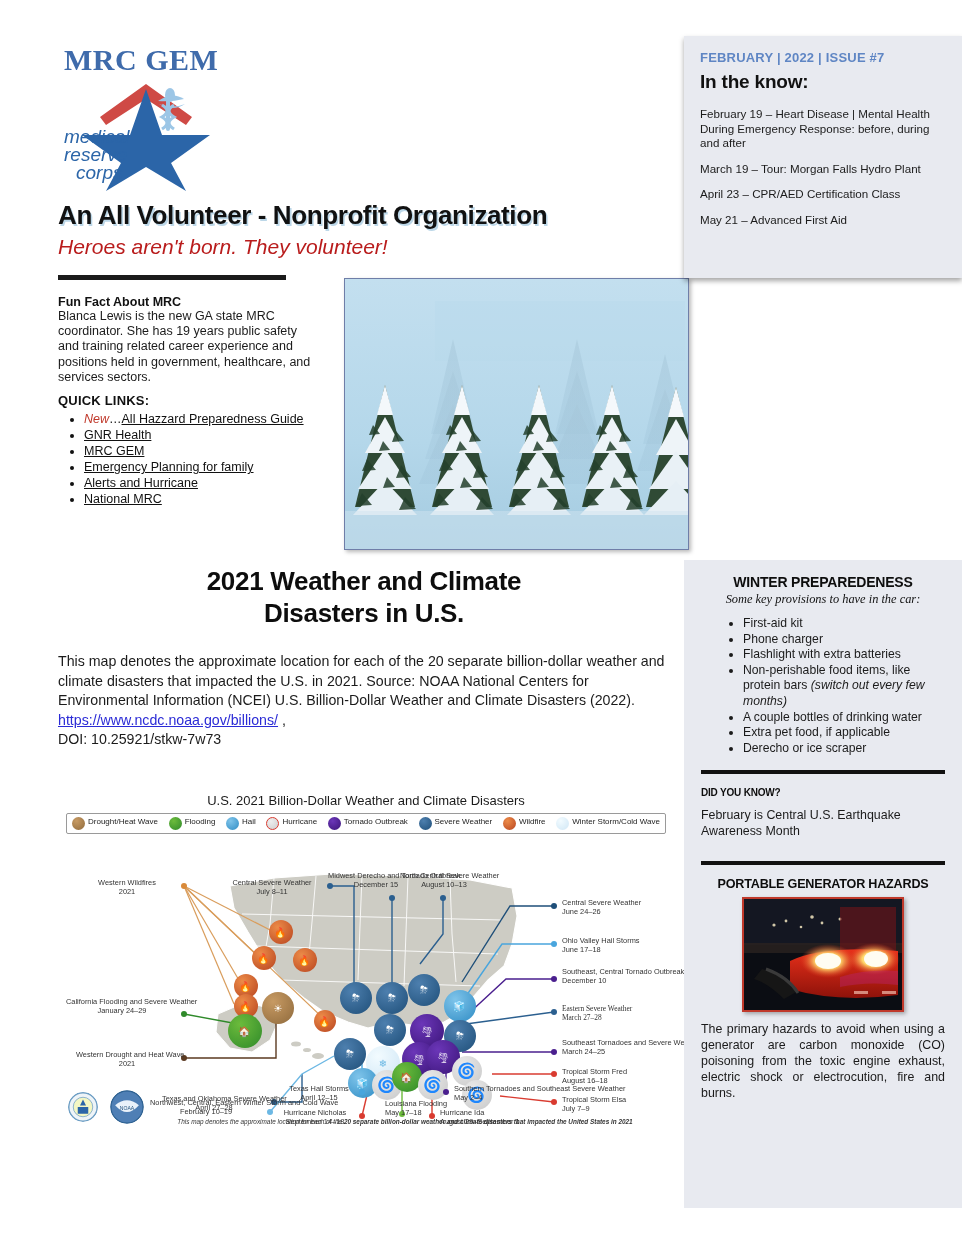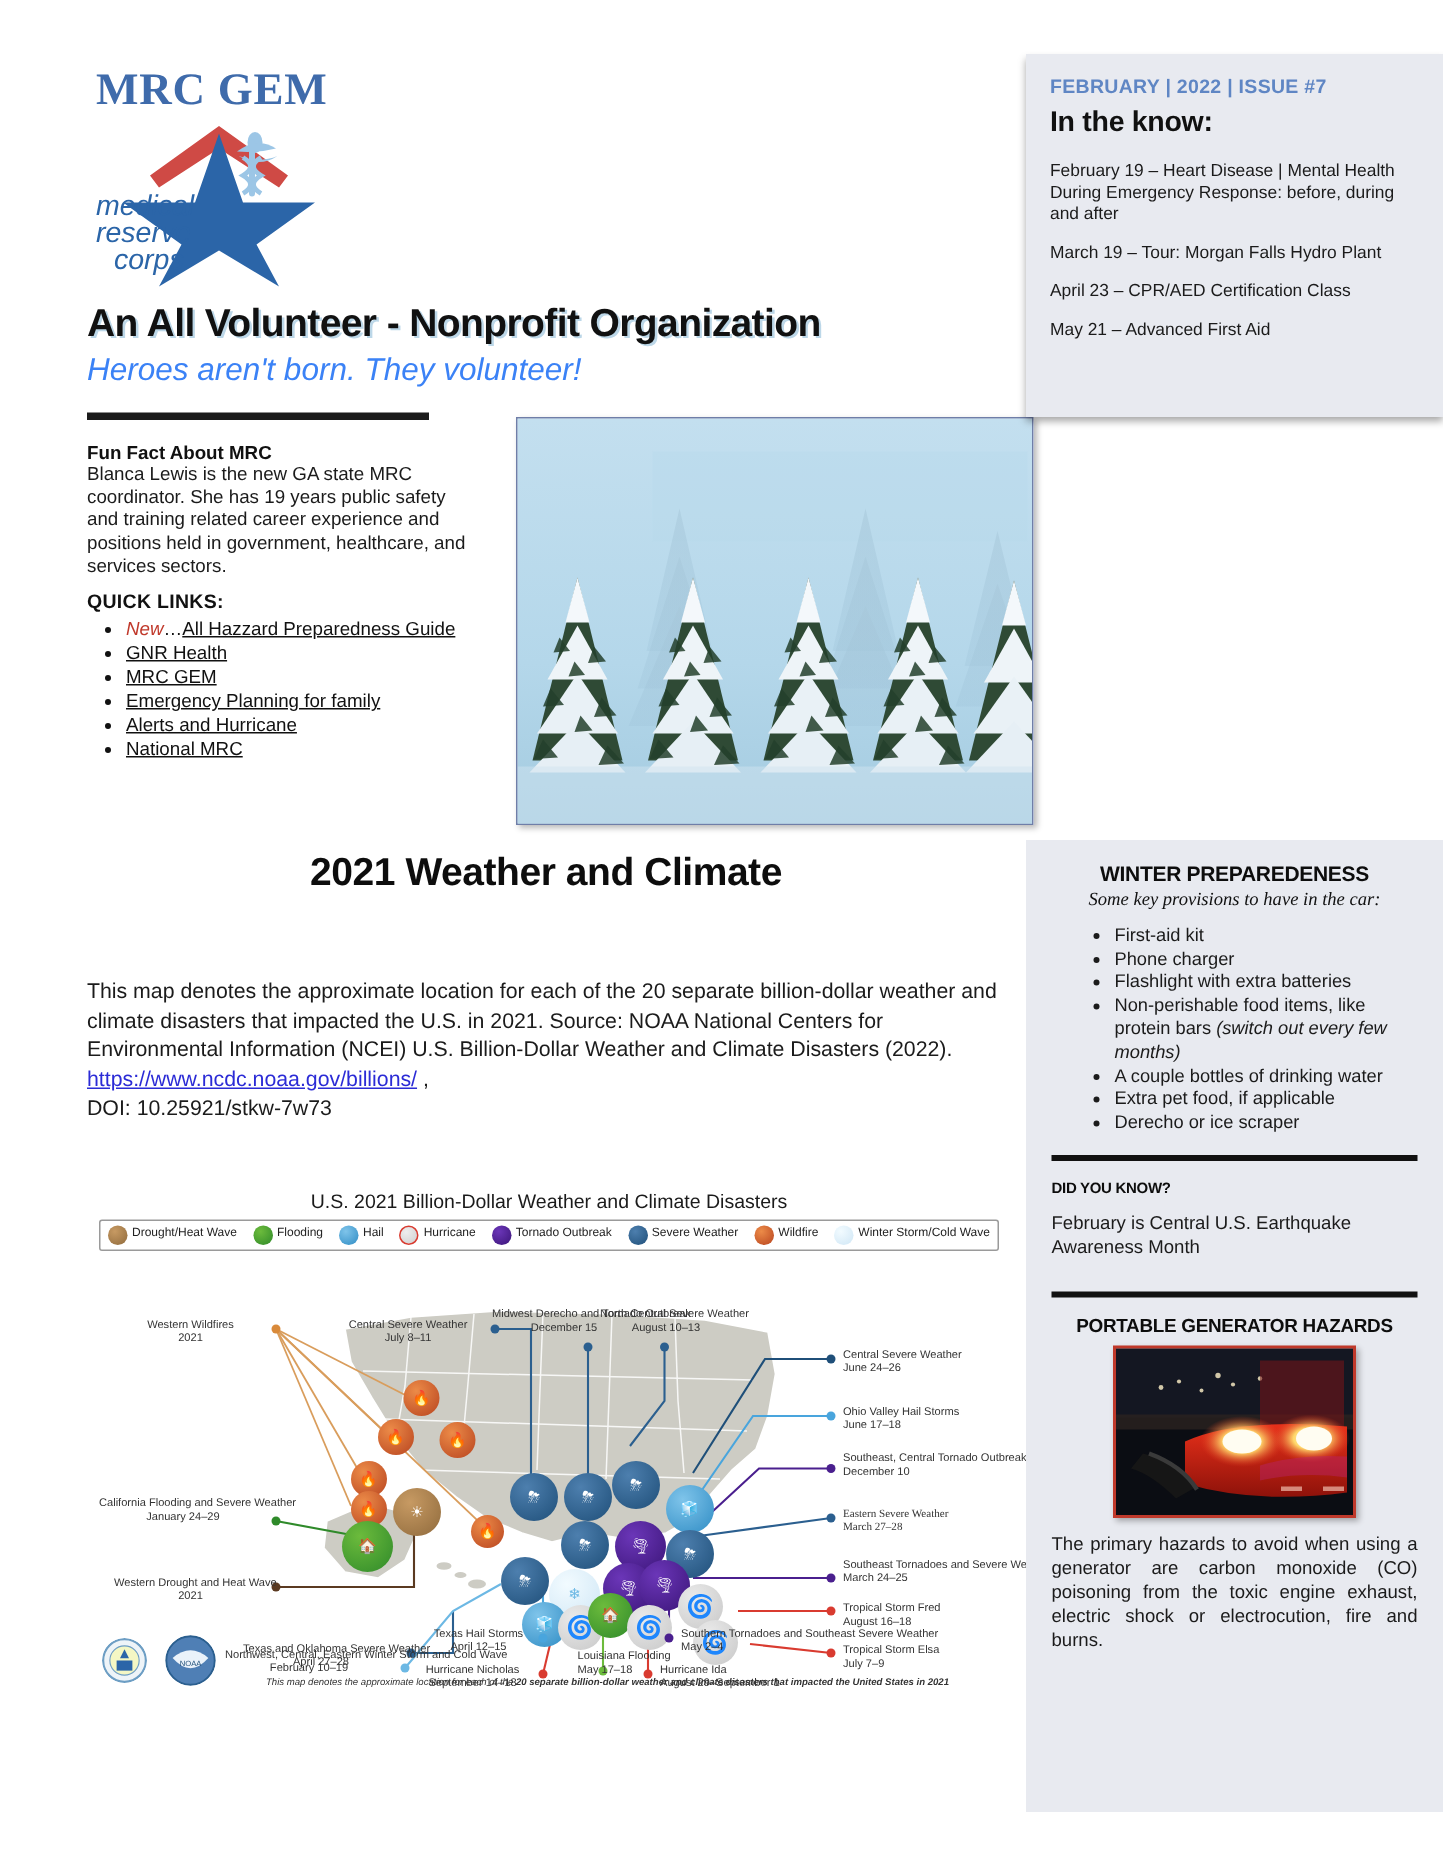--- a/index.html
+++ b/index.html
@@ -36,21 +36,21 @@
     letter-spacing: -0.4px;
     color: #111;
     text-shadow: 1.6px 1.6px 0 #bcd7e8;
     white-space: nowrap;
   }
   .tagline-sub {
     margin-top: 4px;
     font-family: "Liberation Sans", sans-serif;
     font-style: italic;
     font-size: 21px;
-    color: #3b82f6;
+    color: #b91c1c;
   }
 
   .rule-black { border-top: 5px solid #1b1b1b; width: 228px; margin-top: 16px; }
 
   .funfact { position:absolute; left:58px; top:295px; width:258px; }
   .funfact h3 { margin:0; font-size:12.5px; font-weight:bold; color:#111; }
   .funfact p  { margin:0; font-size:12.5px; line-height:15.2px; color:#1b1b1b; }
   .quicklinks-h { margin-top:8px; font-size:13px; font-weight:bold; letter-spacing:.2px; }
   ul.qlist { margin:3px 0 0 0; padding-left:26px; }
   ul.qlist li { font-size:12.5px; line-height:16px; color:#111; margin-bottom:0px; }
@@ -317,20 +317,21 @@
           <path d="M0 52 L27 90 L-27 90 Z" fill="#e9f1f6"></path>
           <path d="M0 82 L32 116 L-32 116 Z" fill="#e6eff5"></path>
         </g>
       </g>
       <rect x="0" y="232" width="345" height="40" fill="#cfe4ef" opacity=".5"></rect>
     </svg>
   </div>
 
   <div class="article-title">
     <div>2021 Weather and Climate</div>
+    <div>Disasters in U.S.</div>
   </div>
   <div class="article-body">
     <span>This map denotes the approximate location for each of the 20 separate billion-dollar weather and climate disasters that impacted the U.S. in 2021. Source: NOAA National Centers for Environmental Information (NCEI) U.S. Billion-Dollar Weather and Climate Disasters (2022). </span><a class="url" href="#">https://www.ncdc.noaa.gov/billions/</a><span> ,</span><br>
     <span>DOI: 10.25921/stkw-7w73</span>
   </div>
 
   <div class="mapfig">
     <div class="map-title">U.S. 2021 Billion-Dollar Weather and Climate Disasters</div>
 
     <div class="map-legend">

